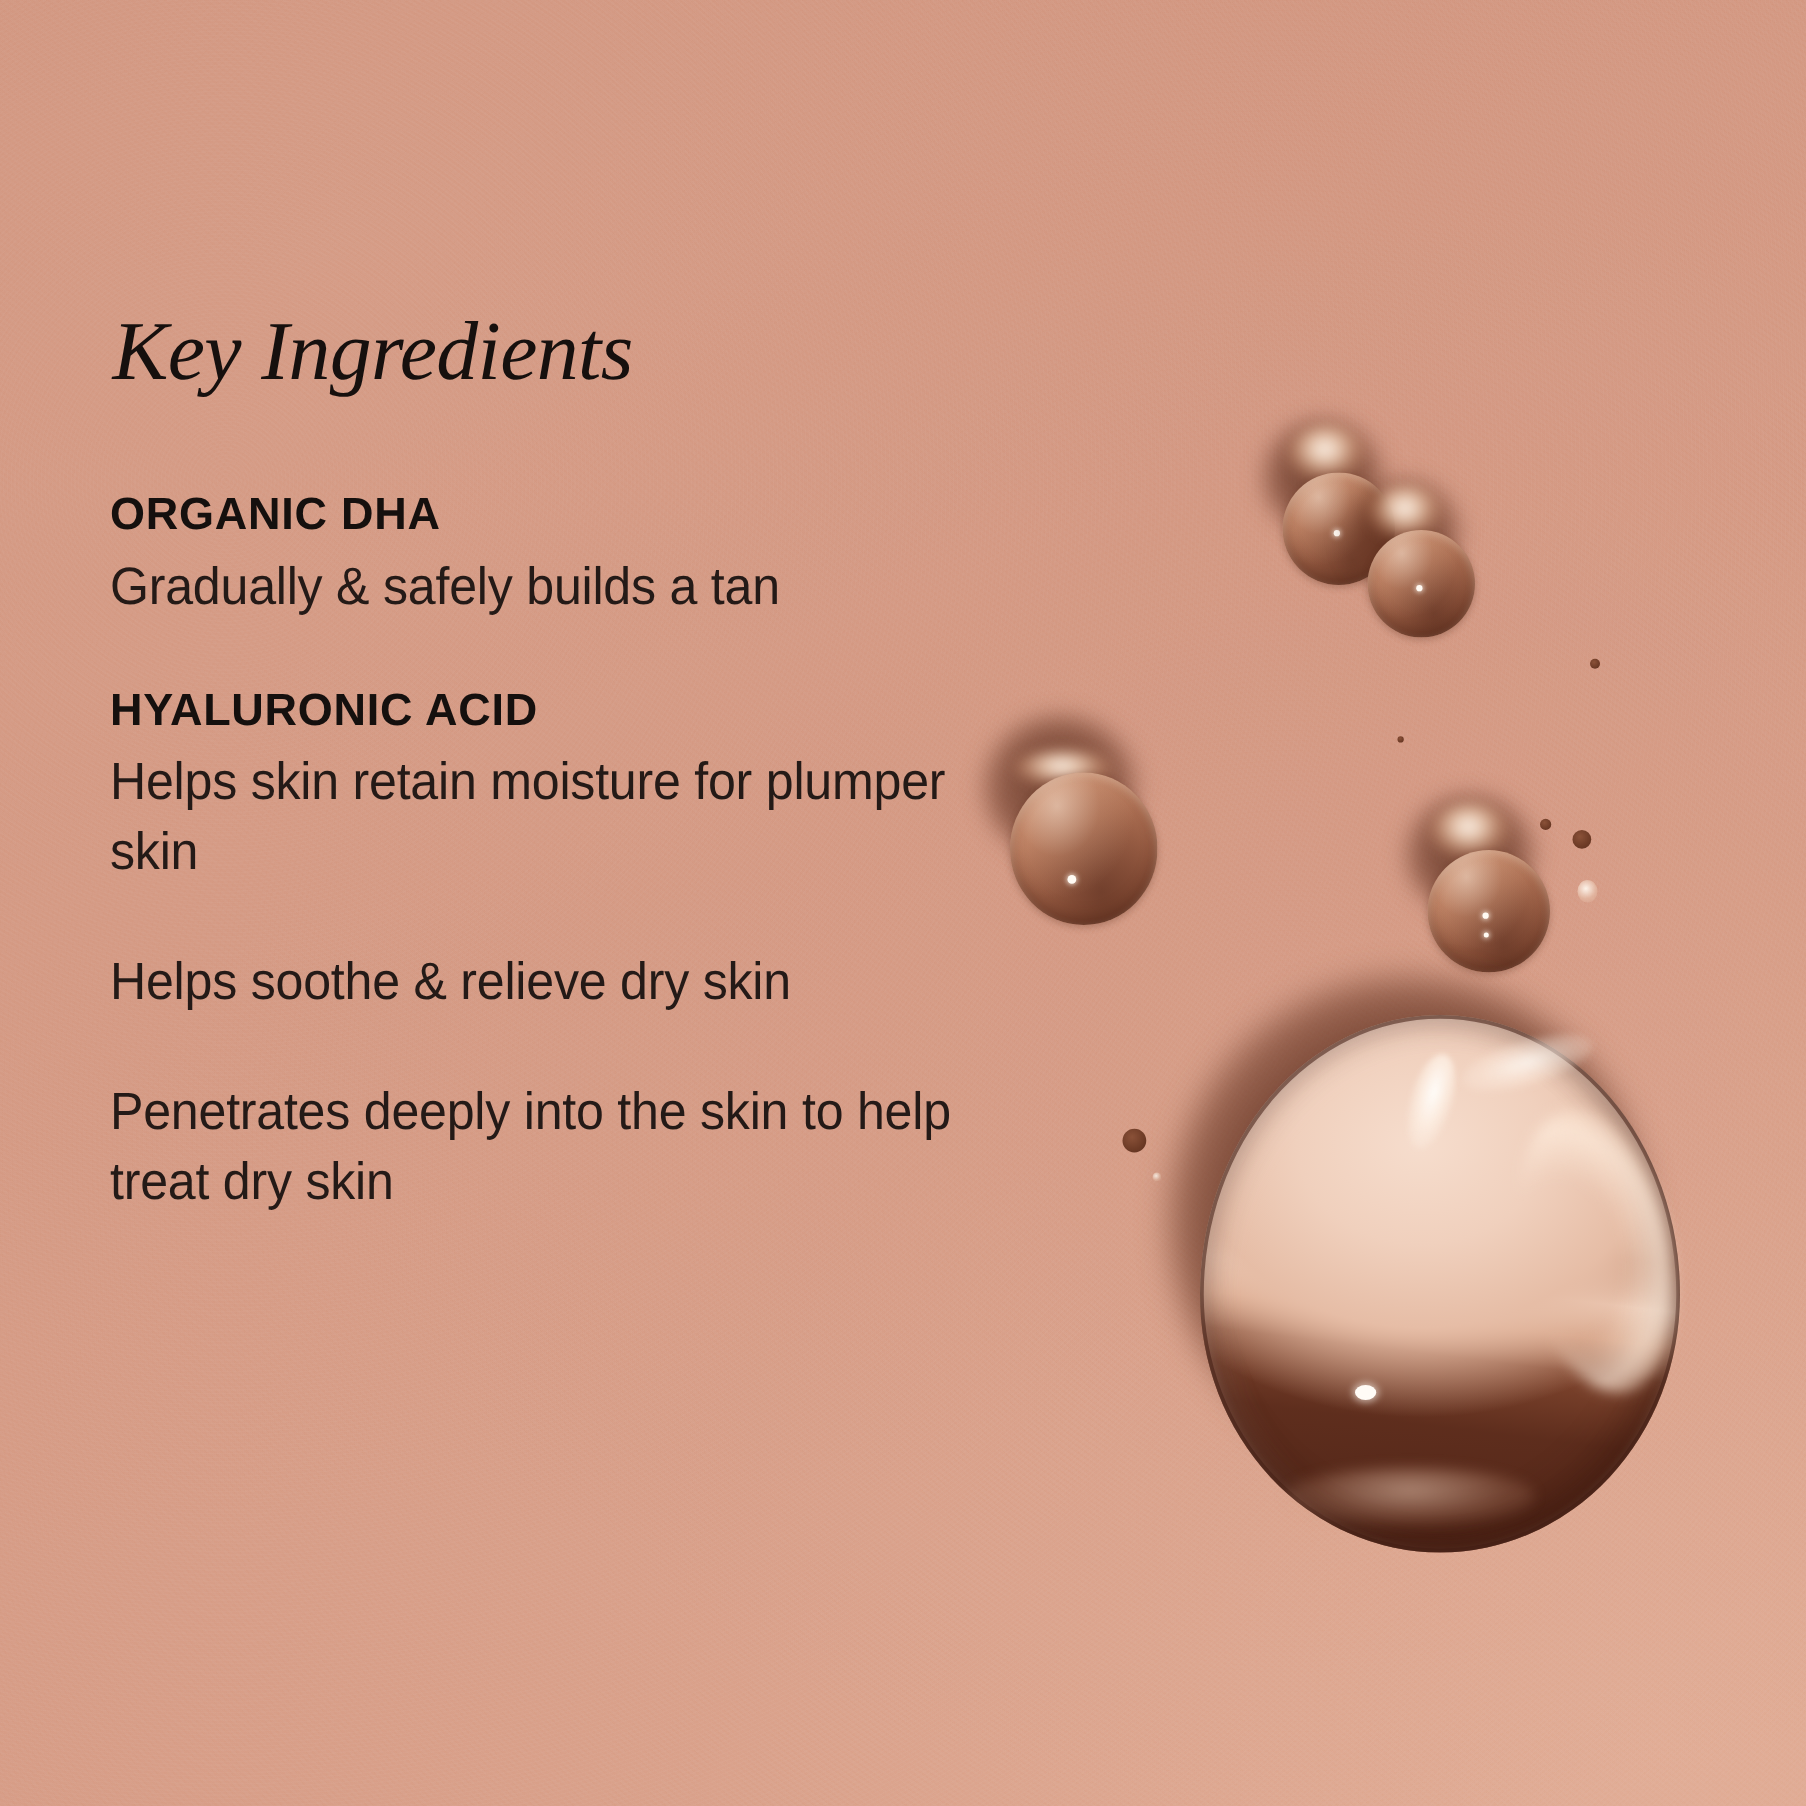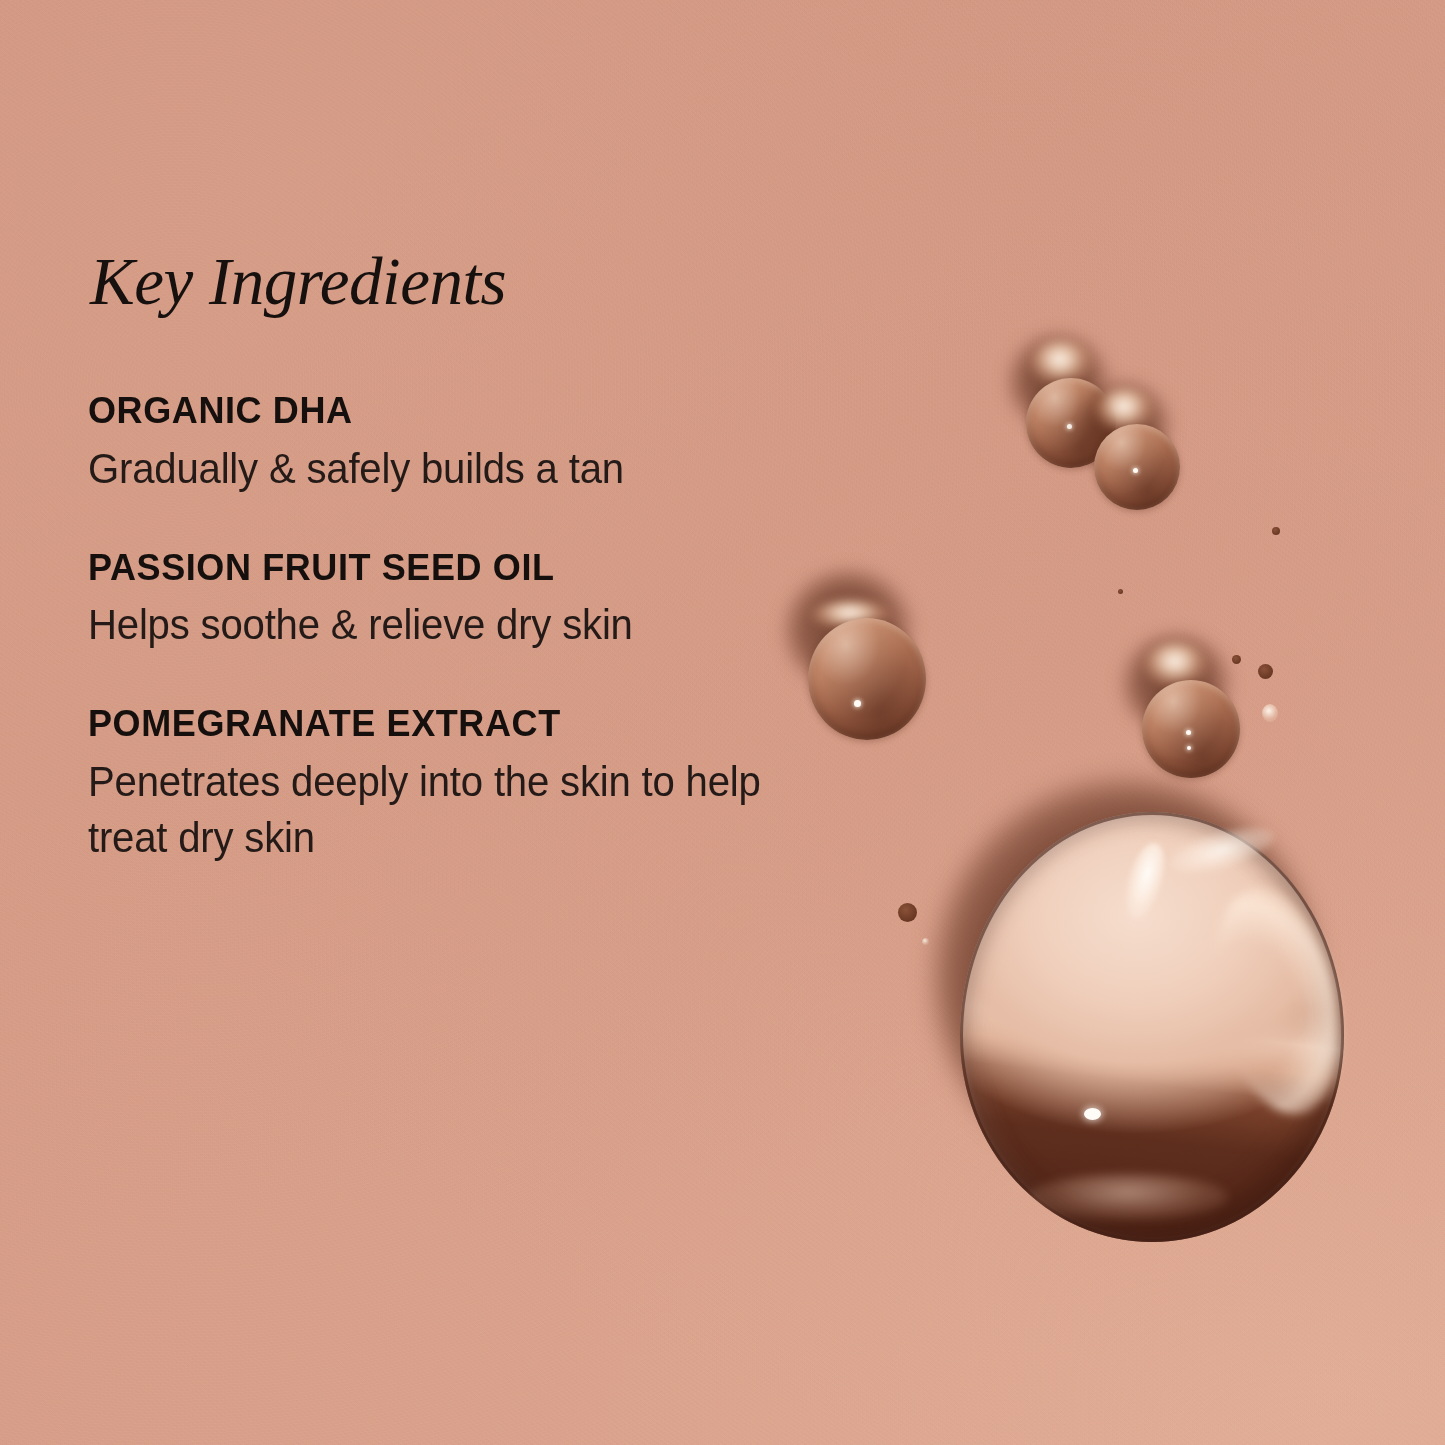--- a/index.html
+++ b/index.html
@@ -350,27 +350,29 @@
 
     <div class="page-title">Key Ingredients</div>
 
     <div class="ing-list">
 
       <div class="ing-item">
         <div class="ing-name">ORGANIC DHA</div>
         <div class="ing-desc">Gradually &amp; safely builds a tan</div>
       </div>
 
-
       <div class="ing-item">
-        <div class="ing-name">PASSION FRUIT SEED OIL</div>
+        <div class="ing-name">HYALURONIC ACID</div>
+        <div class="ing-desc">Helps skin retain moisture for plumper skin</div>
+      </div>
+
+      <div class="ing-item">
         <div class="ing-desc">Helps soothe &amp; relieve dry skin</div>
       </div>
 
       <div class="ing-item">
-        <div class="ing-name">POMEGRANATE EXTRACT</div>
         <div class="ing-desc">Penetrates deeply into the skin to help treat dry skin</div>
       </div>
 
     </div>
   </div>
 
 </div>
 
 </body></html>

